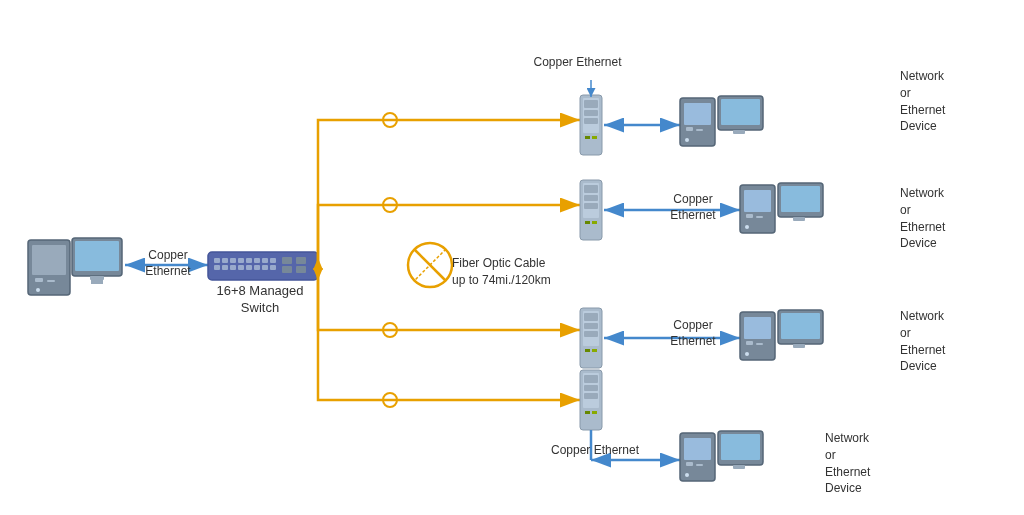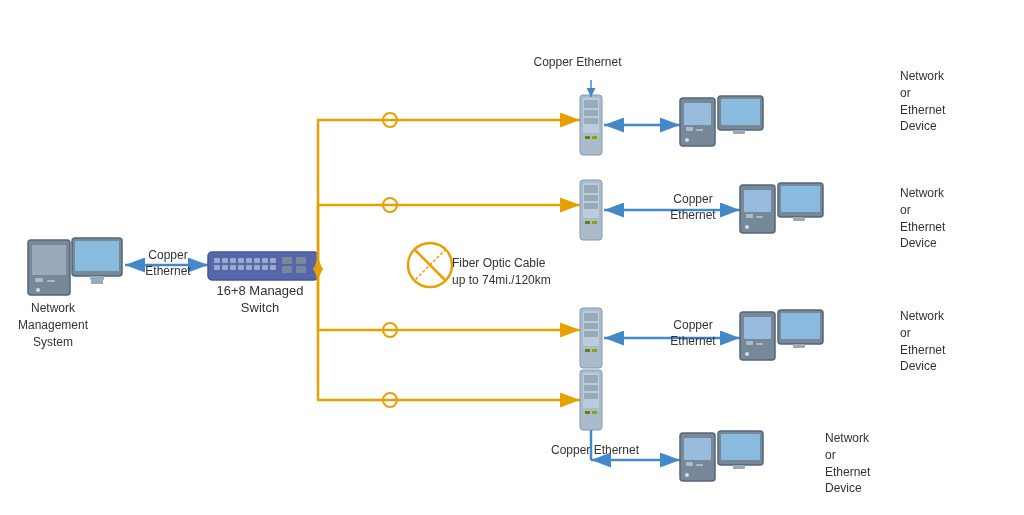--- a/index.html
+++ b/index.html
@@ -228,23 +228,20 @@
     <rect x="684" y="438" width="27" height="22" rx="1" fill="#99BBDD"></rect>
     <rect x="686" y="462" width="7" height="4" rx="1" fill="#AABBCC"></rect>
     <rect x="696" y="464" width="7" height="2" rx="1" fill="#AABBCC"></rect>
     <circle cx="687" cy="475" r="2" fill="#CCDDEE"></circle>
     <rect x="718" y="431" width="45" height="34" rx="3" fill="#778899" stroke="#556677" stroke-width="1.5"></rect>
     <rect x="721" y="434" width="39" height="26" rx="1" fill="#88BBDD"></rect>
     <rect x="733" y="465" width="12" height="4" rx="1" fill="#99AABB"></rect>
 
   </svg>
 
-  <div class="label label-nms" style="left:8px; top:300px; width:90px; font-size:12px; color:#333; text-align:center; line-height:1.4;">Network
-Management
-System</div>
 
   <div class="label label-ce-left" style="left:133px; top:248px; width:70px; font-size:12px; color:#333; text-align:center; line-height:1.3;">
     Copper<br>Ethernet
   </div>
 
   <div class="label label-switch" style="left:210px; top:283px; width:100px; font-size:13px; color:#333; text-align:center; line-height:1.3;">
     16+8 Managed<br>Switch
   </div>
 
   <div class="label label-fiber" style="left:452px; top:255px; width:130px; font-size:12px; color:#333; text-align:left; line-height:1.4;">

